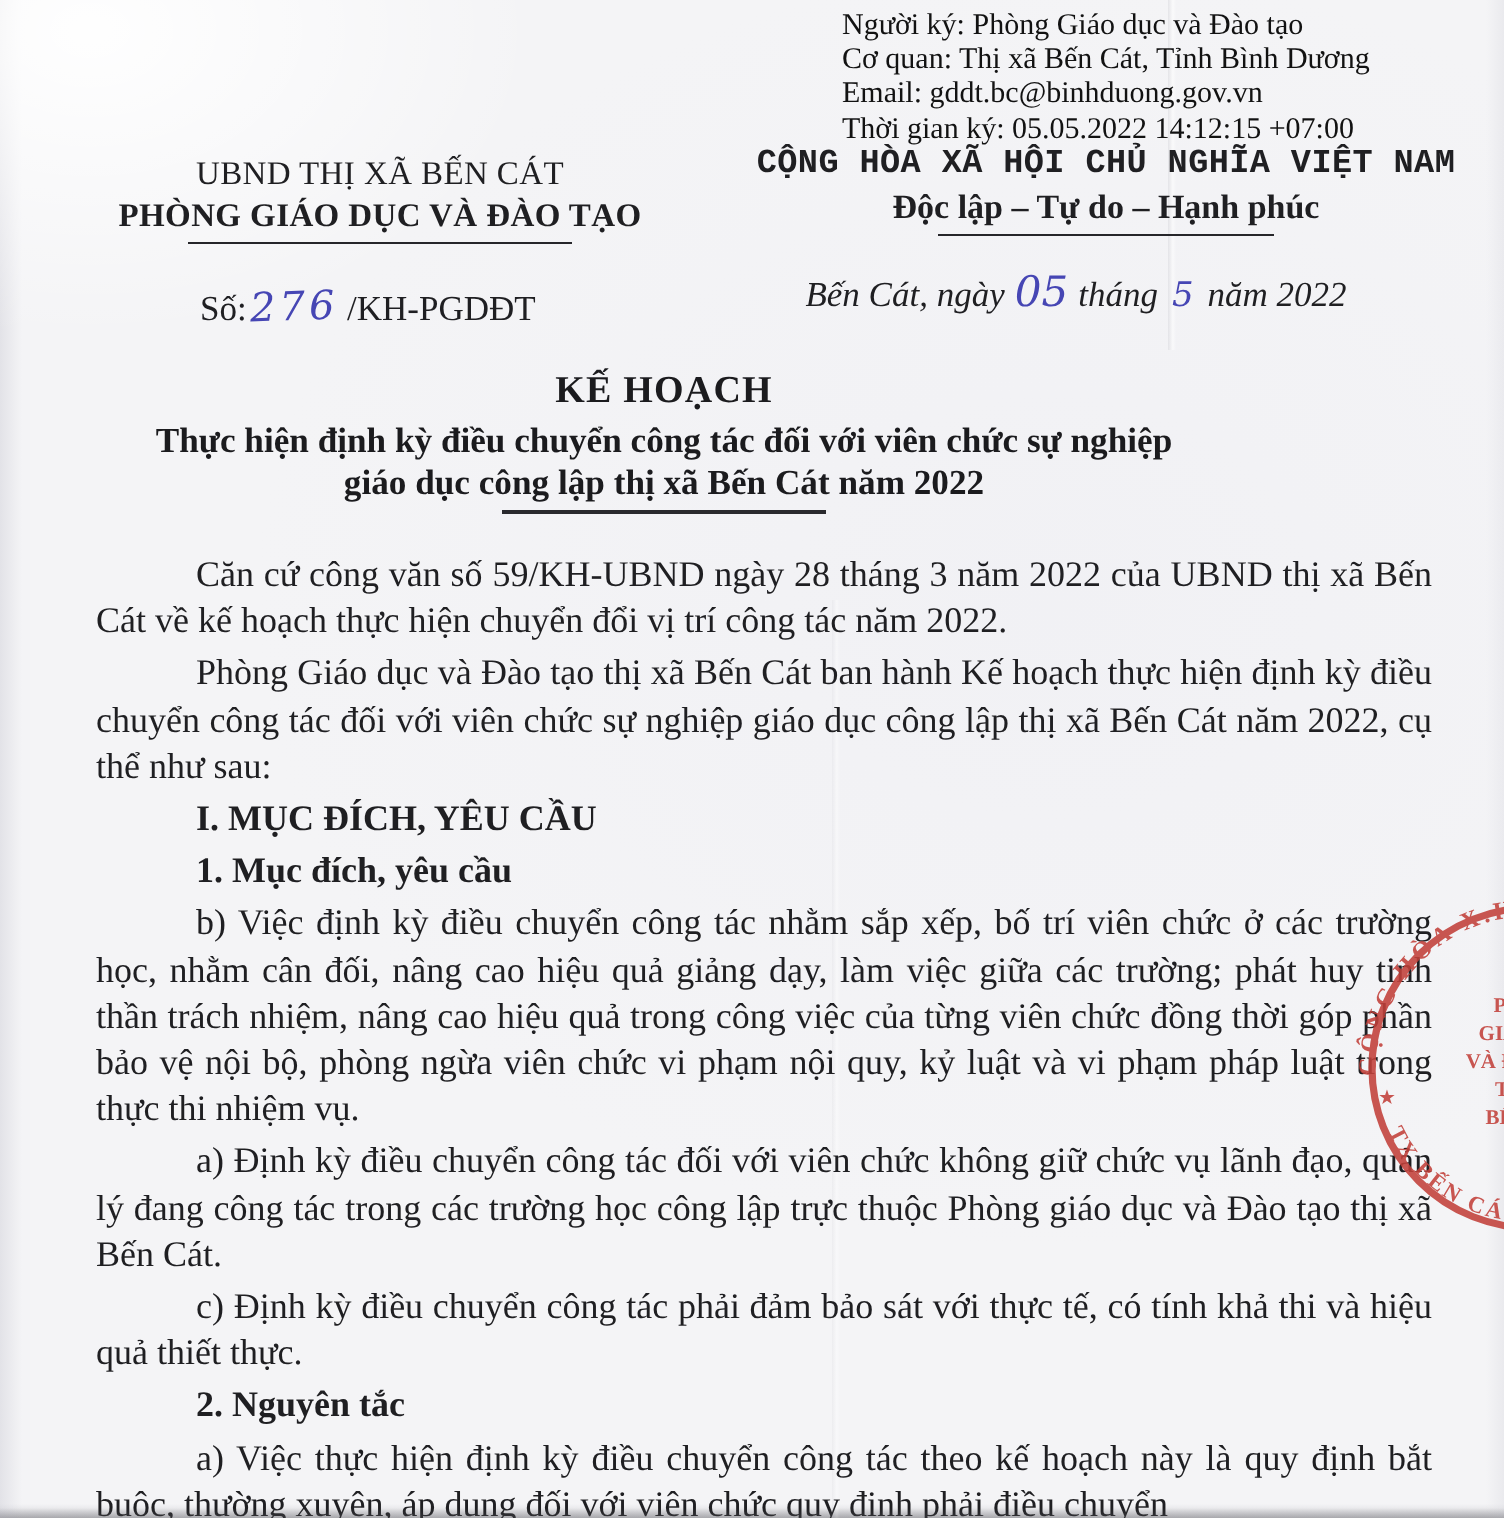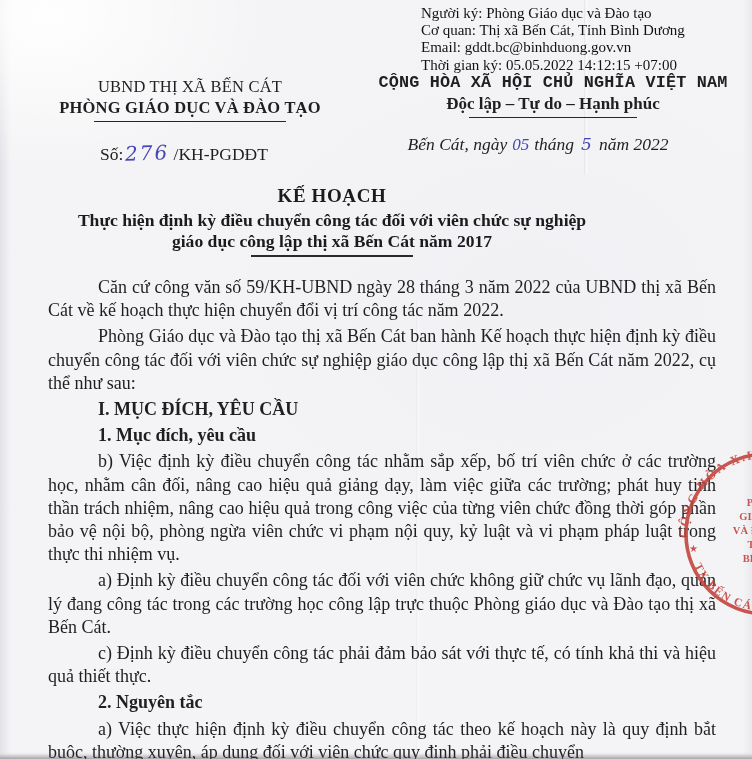--- a/index.html
+++ b/index.html
@@ -29,21 +29,21 @@
   .hdr-left .num{margin-top:19px;margin-left:60px;font-size:17.5px;text-align:left;white-space:nowrap;}
 
   .hdr-right{position:absolute;left:365px;top:73px;width:376px;text-align:center;}
   .hdr-right .l1{font-size:16.8px;font-weight:bold;letter-spacing:0.2px;white-space:nowrap;font-family:Liberation Mono, monospace;}
   .hdr-right .l2{font-size:17px;font-weight:bold;margin-top:2px;}
   .hdr-right .rule{width:168px;border-bottom:1.7px solid #26262a;margin:3px auto 0;}
   .hdr-right .date{margin-top:16px;margin-right:30px;font-size:17.5px;font-style:italic;white-space:nowrap;}
 
   .hand{color:#4646b4;font-family:"DejaVu Serif", serif;font-style:italic;font-weight:500;}
   .hand.num276{font-size:20px;letter-spacing:2px;display:inline-block;transform:rotate(-2deg);margin:0 4px 0 2px;}
-  .hand.day{font-size:17px;margin:0 5px;font-family:Liberation Serif, serif;}
+  .hand.day{font-size:21px;margin:0 5px;}
   .hand.month{font-size:17px;margin:0 7px;}
 
   .doc-title{position:absolute;left:0;top:185px;width:664px;text-align:center;color:#1b1b1e;}
   .doc-title .t1{font-size:19px;font-weight:bold;letter-spacing:0.6px;}
   .doc-title .t2{font-size:17.6px;font-weight:bold;line-height:20.5px;margin-top:3px;}
   .doc-title .rule{width:162px;border-bottom:2px solid #2a2a2e;margin:4px auto 0;}
 
   .body-text{position:absolute;left:48px;top:276px;width:668px;font-size:18px;line-height:23.2px;text-align:justify;}
   .body-text p{margin:0 0 3px;text-indent:50px;}
   .body-text p.h{font-weight:bold;text-align:left;}
@@ -82,21 +82,21 @@
     <div class="l2">Độc lập – Tự do – Hạnh phúc</div>
     <div class="rule"></div>
     <div class="date">
       <span>Bến Cát, ngày</span><span class="hand day">05</span><span>tháng</span><span class="hand month">5</span><span>năm 2022</span>
     </div>
   </div>
 
   <div class="doc-title">
     <div class="t1">KẾ HOẠCH</div>
     <div class="t2">Thực hiện định kỳ điều chuyển công tác đối với viên chức sự nghiệp</div>
-    <div class="t2" style="margin-top:0;">giáo dục công lập thị xã Bến Cát năm 2017</div>
+    <div class="t2" style="margin-top:0;">giáo dục công lập thị xã Bến Cát năm 2022</div>
     <div class="rule"></div>
   </div>
 
   <div class="body-text">
     <p class="p">Căn cứ công văn số 59/KH-UBND ngày 28 tháng 3 năm 2022 của UBND thị xã Bến Cát về kế hoạch thực hiện chuyển đổi vị trí công tác năm 2022.</p>
     <p class="p">Phòng Giáo dục và Đào tạo thị xã Bến Cát ban hành Kế hoạch thực hiện định kỳ điều chuyển công tác đối với viên chức sự nghiệp giáo dục công lập thị xã Bến Cát năm 2022, cụ thể như sau:</p>
     <p class="h">I. MỤC ĐÍCH, YÊU CẦU</p>
     <p class="h">1. Mục đích, yêu cầu</p>
     <p class="p">b) Việc định kỳ điều chuyển công tác nhằm sắp xếp, bố trí viên chức ở các trường học, nhằm cân đối, nâng cao hiệu quả giảng dạy, làm việc giữa các trường; phát huy tinh thần trách nhiệm, nâng cao hiệu quả trong công việc của từng viên chức đồng thời góp phần bảo vệ nội bộ, phòng ngừa viên chức vi phạm nội quy, kỷ luật và vi phạm pháp luật trong thực thi nhiệm vụ.</p>
     <p class="p">a) Định kỳ điều chuyển công tác đối với viên chức không giữ chức vụ lãnh đạo, quản lý đang công tác trong các trường học công lập trực thuộc Phòng giáo dục và Đào tạo thị xã Bến Cát.</p>

